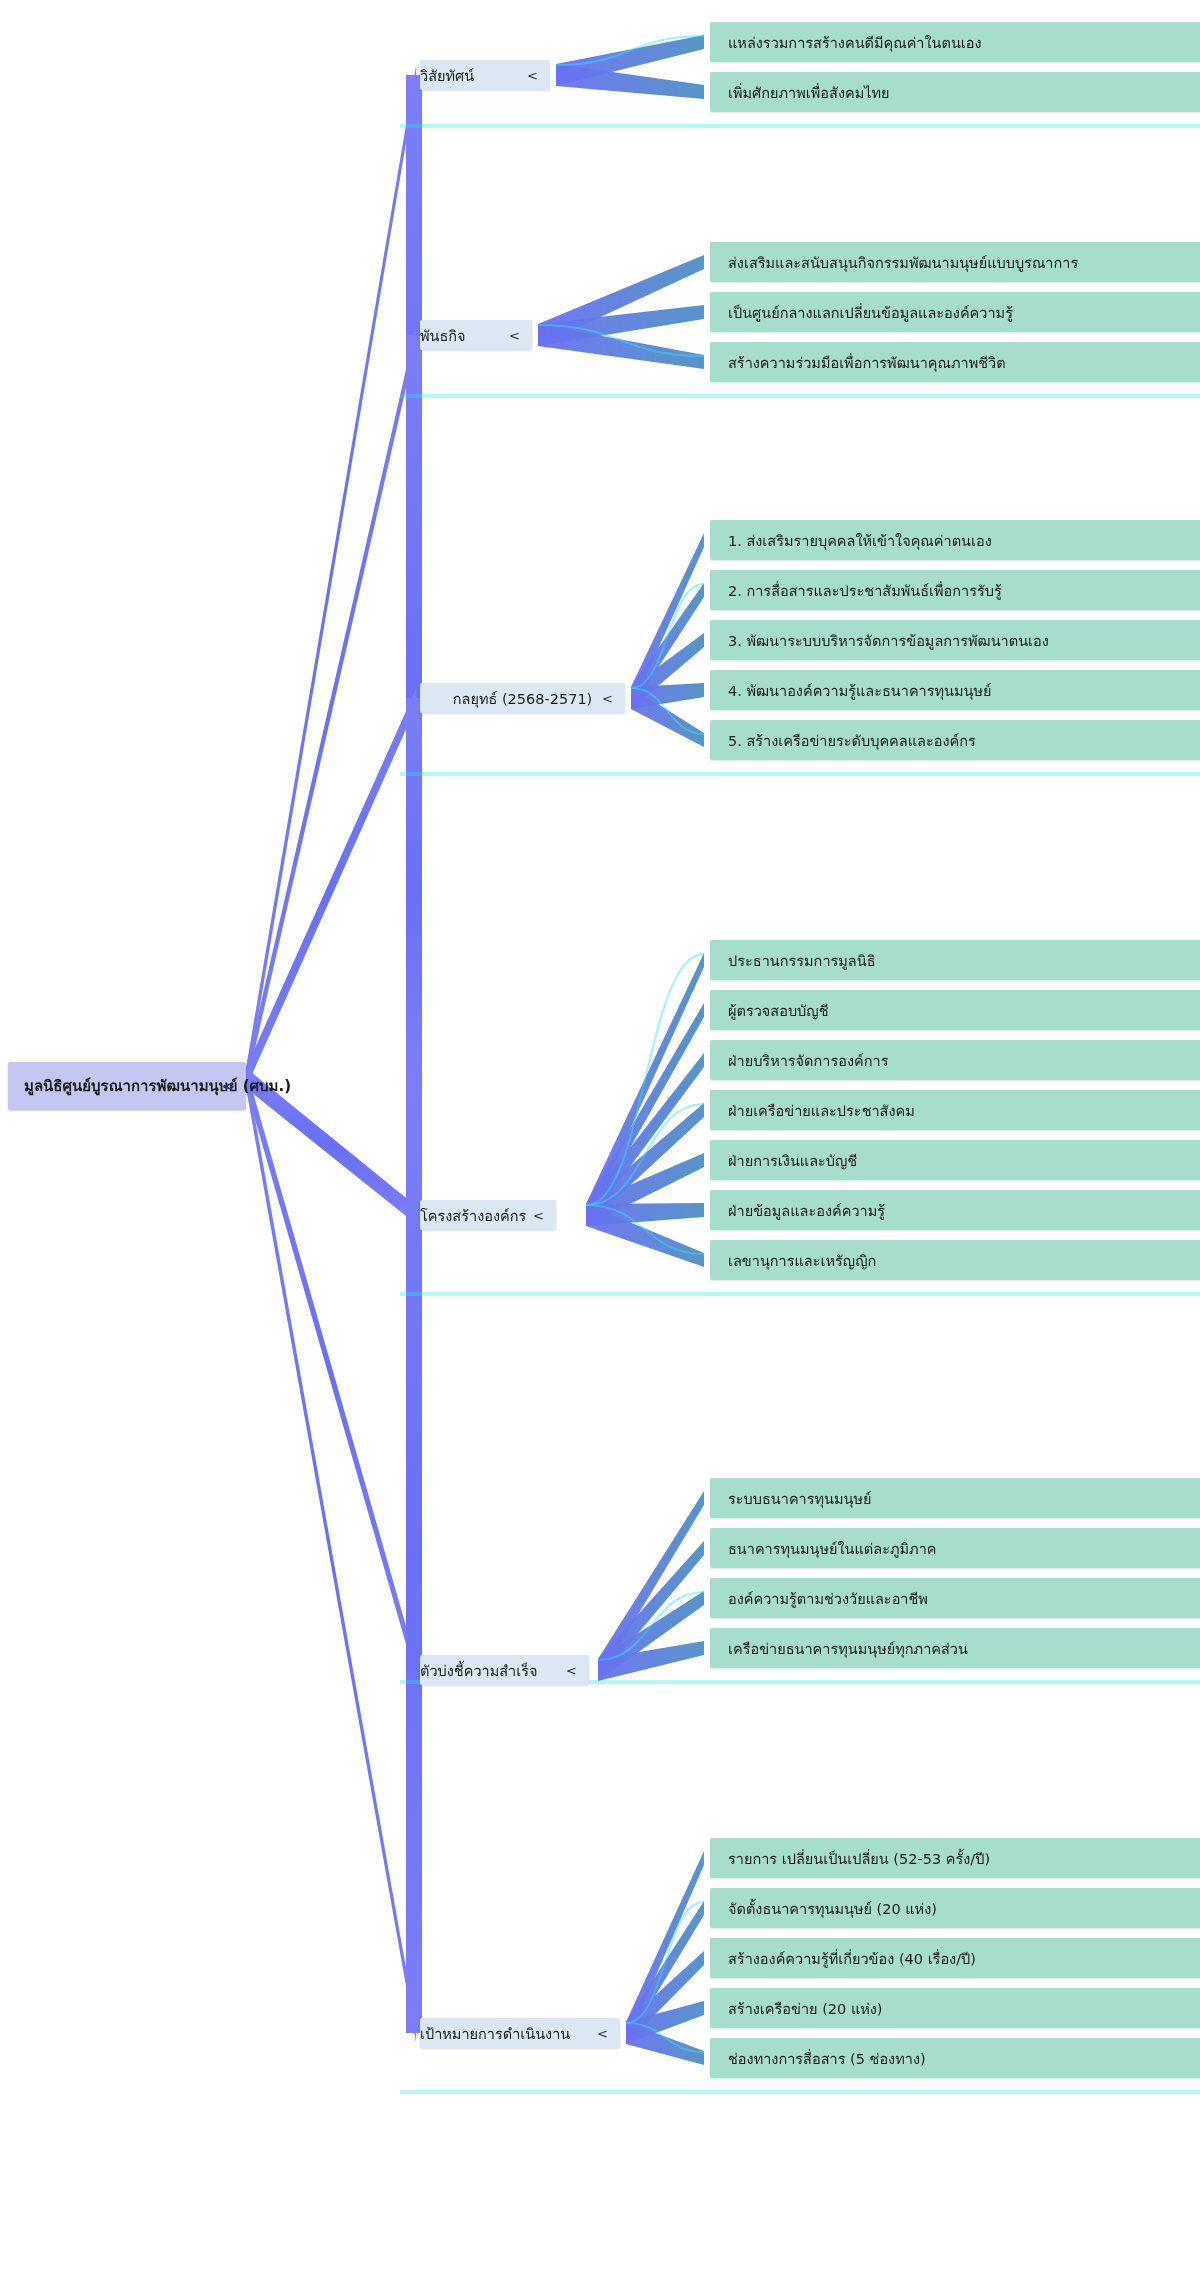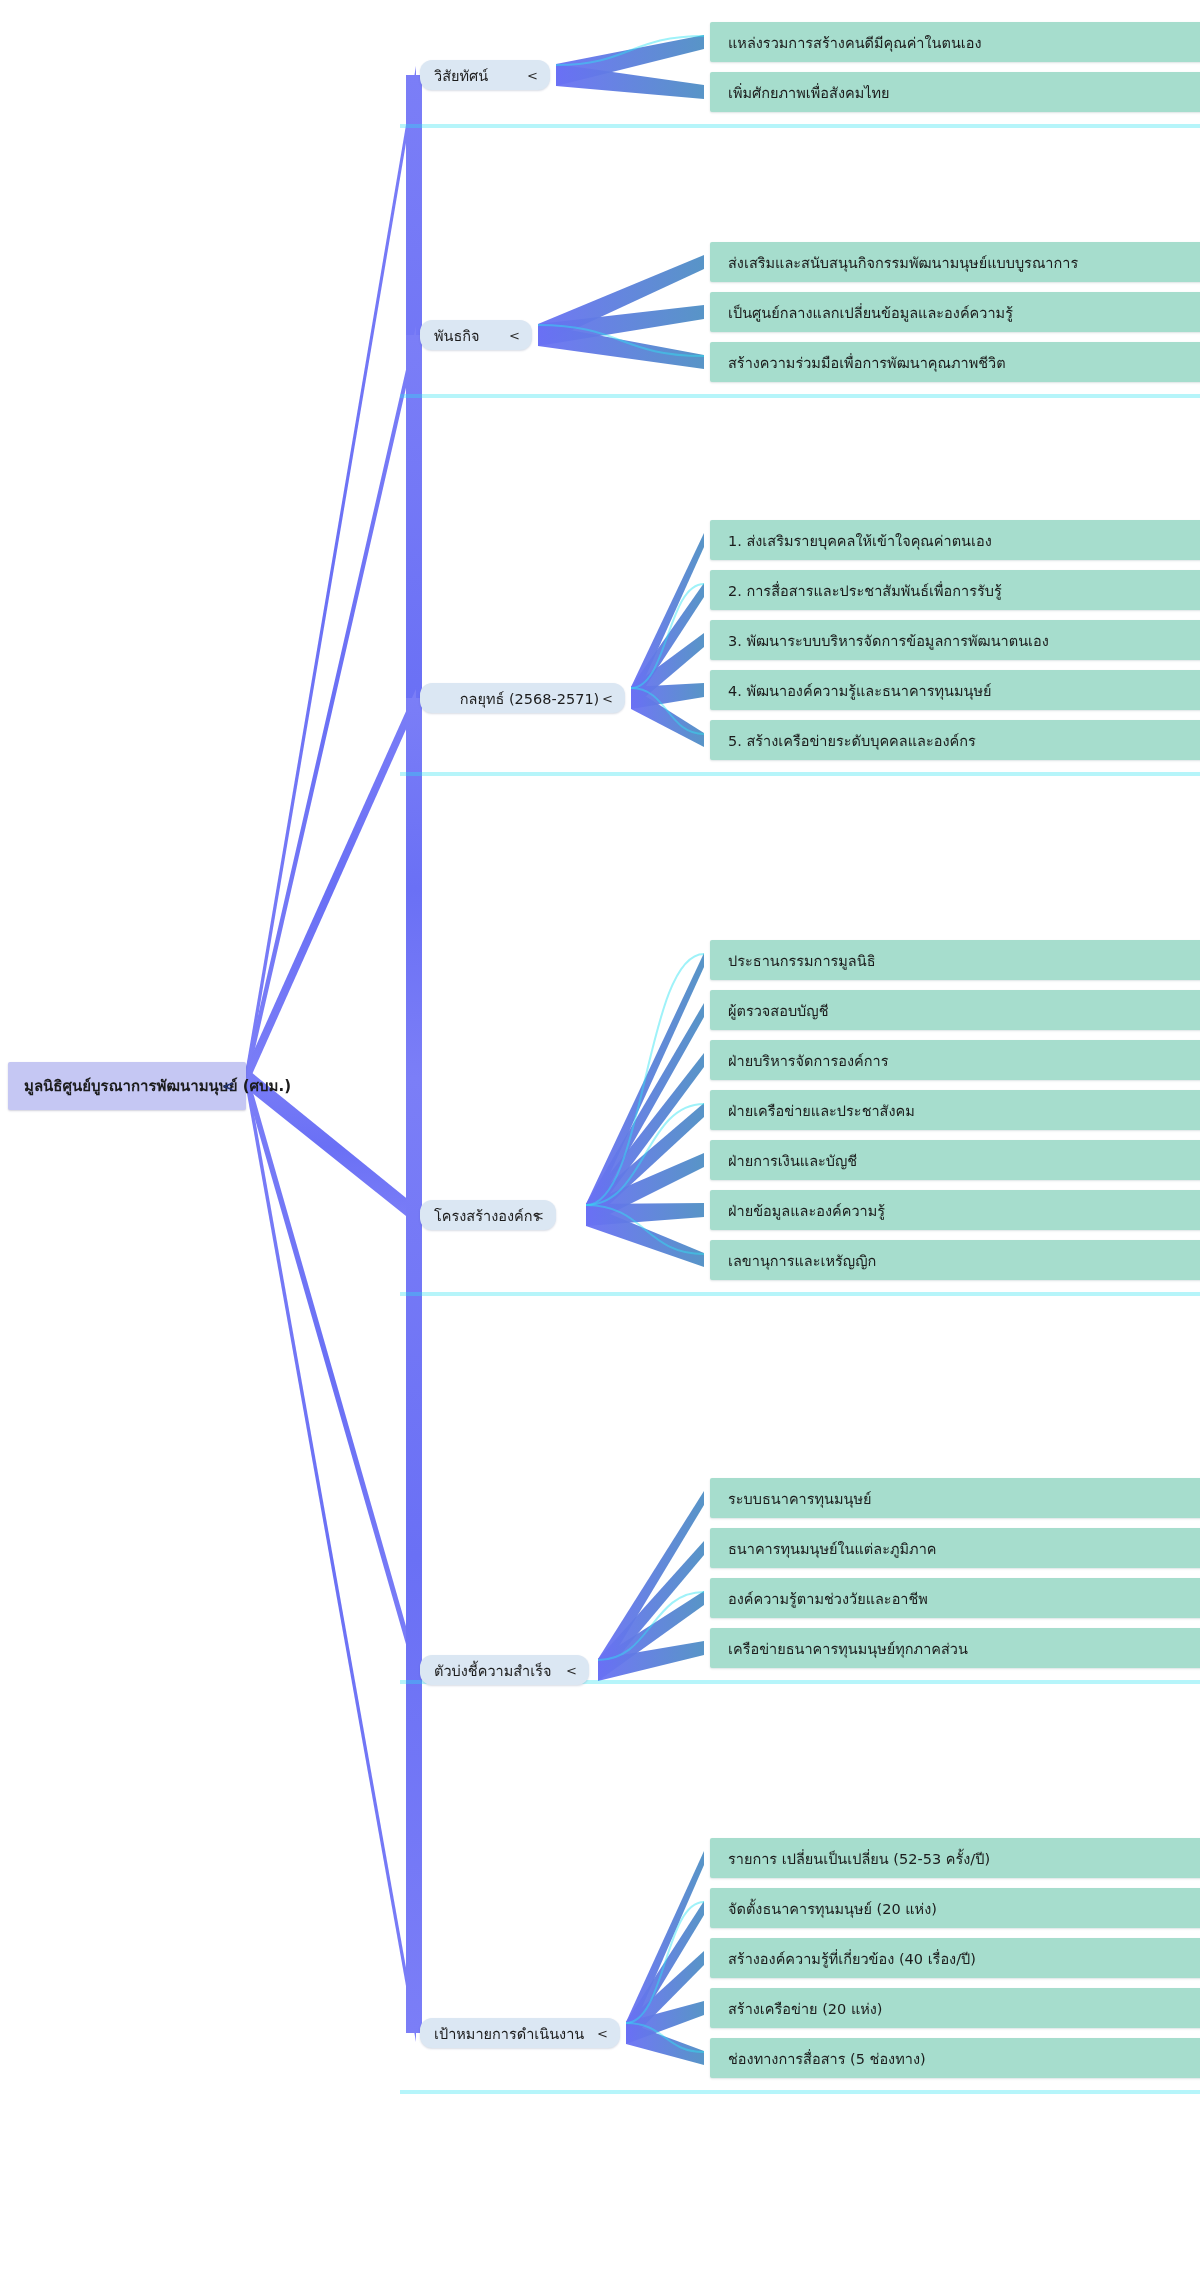--- a/index.html
+++ b/index.html
@@ -31,24 +31,22 @@
   }
   .root .caret{
     position:absolute;right:12px;top:50%;transform:translateY(-50%);
     font-size:14px;color:#23357a;font-weight:bold;
   }
 
   
   .branch{
     background:#dbe7f3;
     height:30px;
-    padding-left:14px;
     font-size:14.5px;
     box-shadow:0 1px 2px rgba(40,60,110,.18);
-    border-radius:12px;
   }
   .branch .caret{
     position:absolute;right:12px;top:50%;transform:translateY(-50%);
     font-size:13px;color:#2a2a2a;
   }
 
   
   .leaf{
     background:#a6ddcd;
     height:40px;

